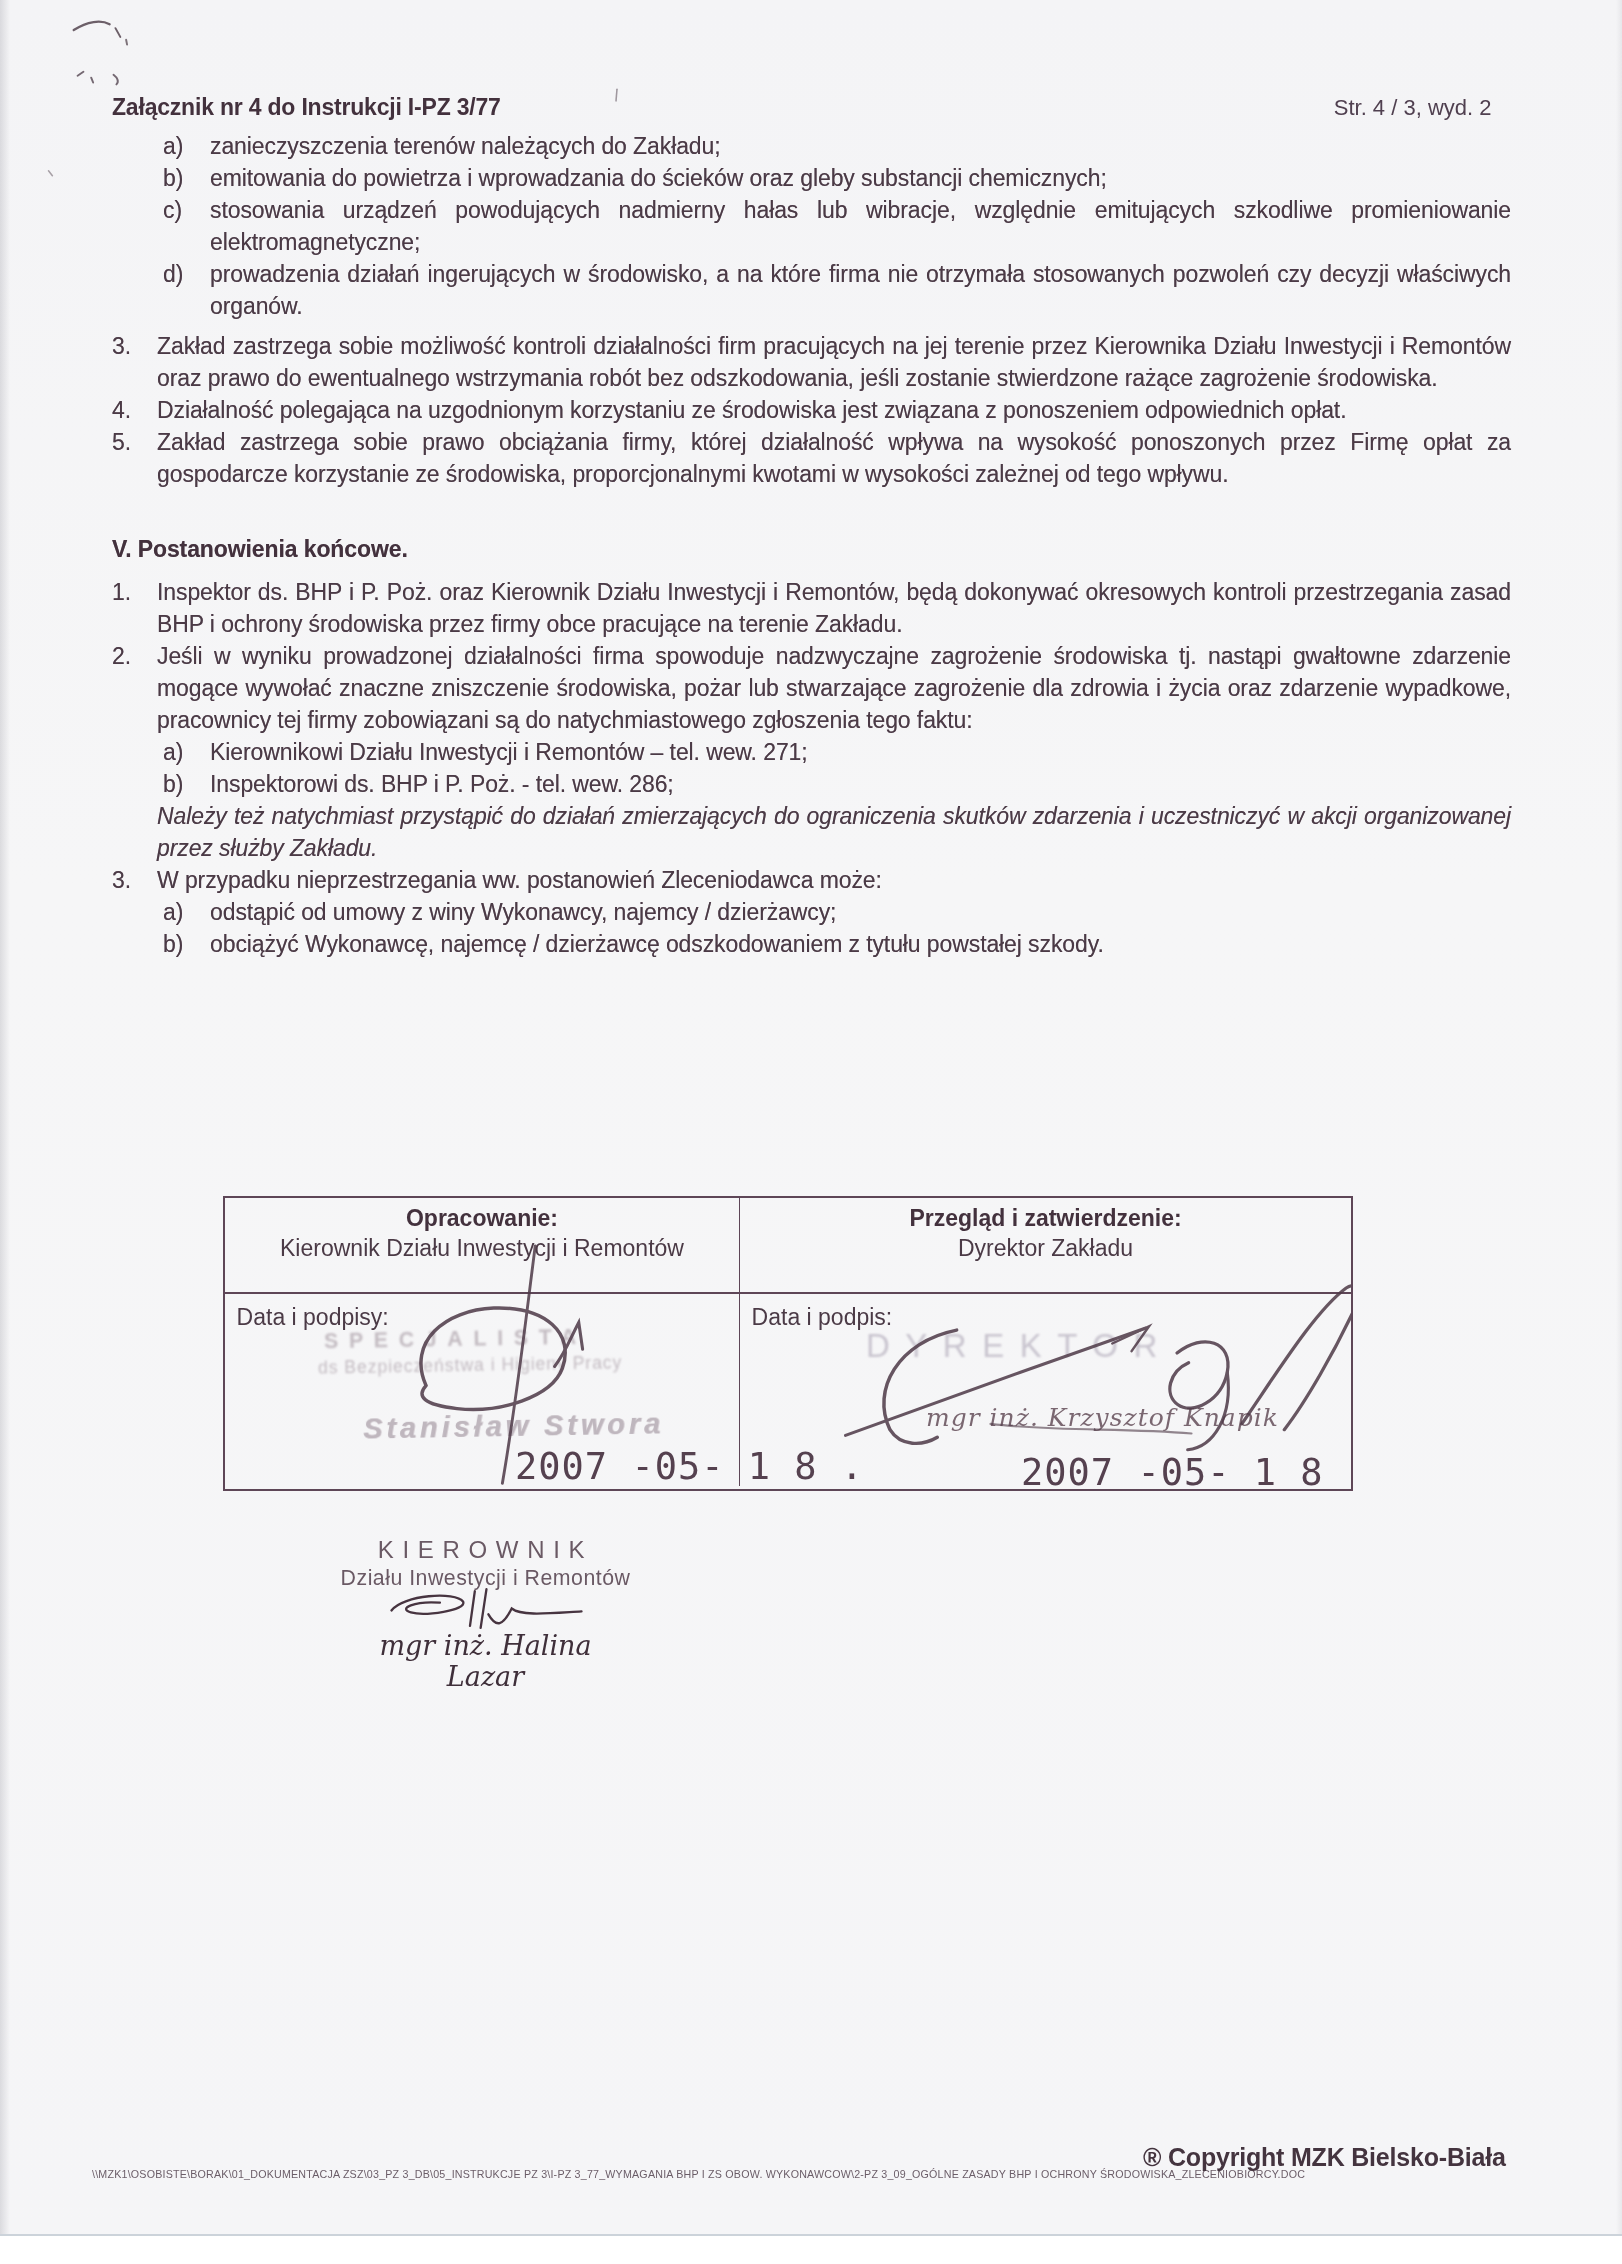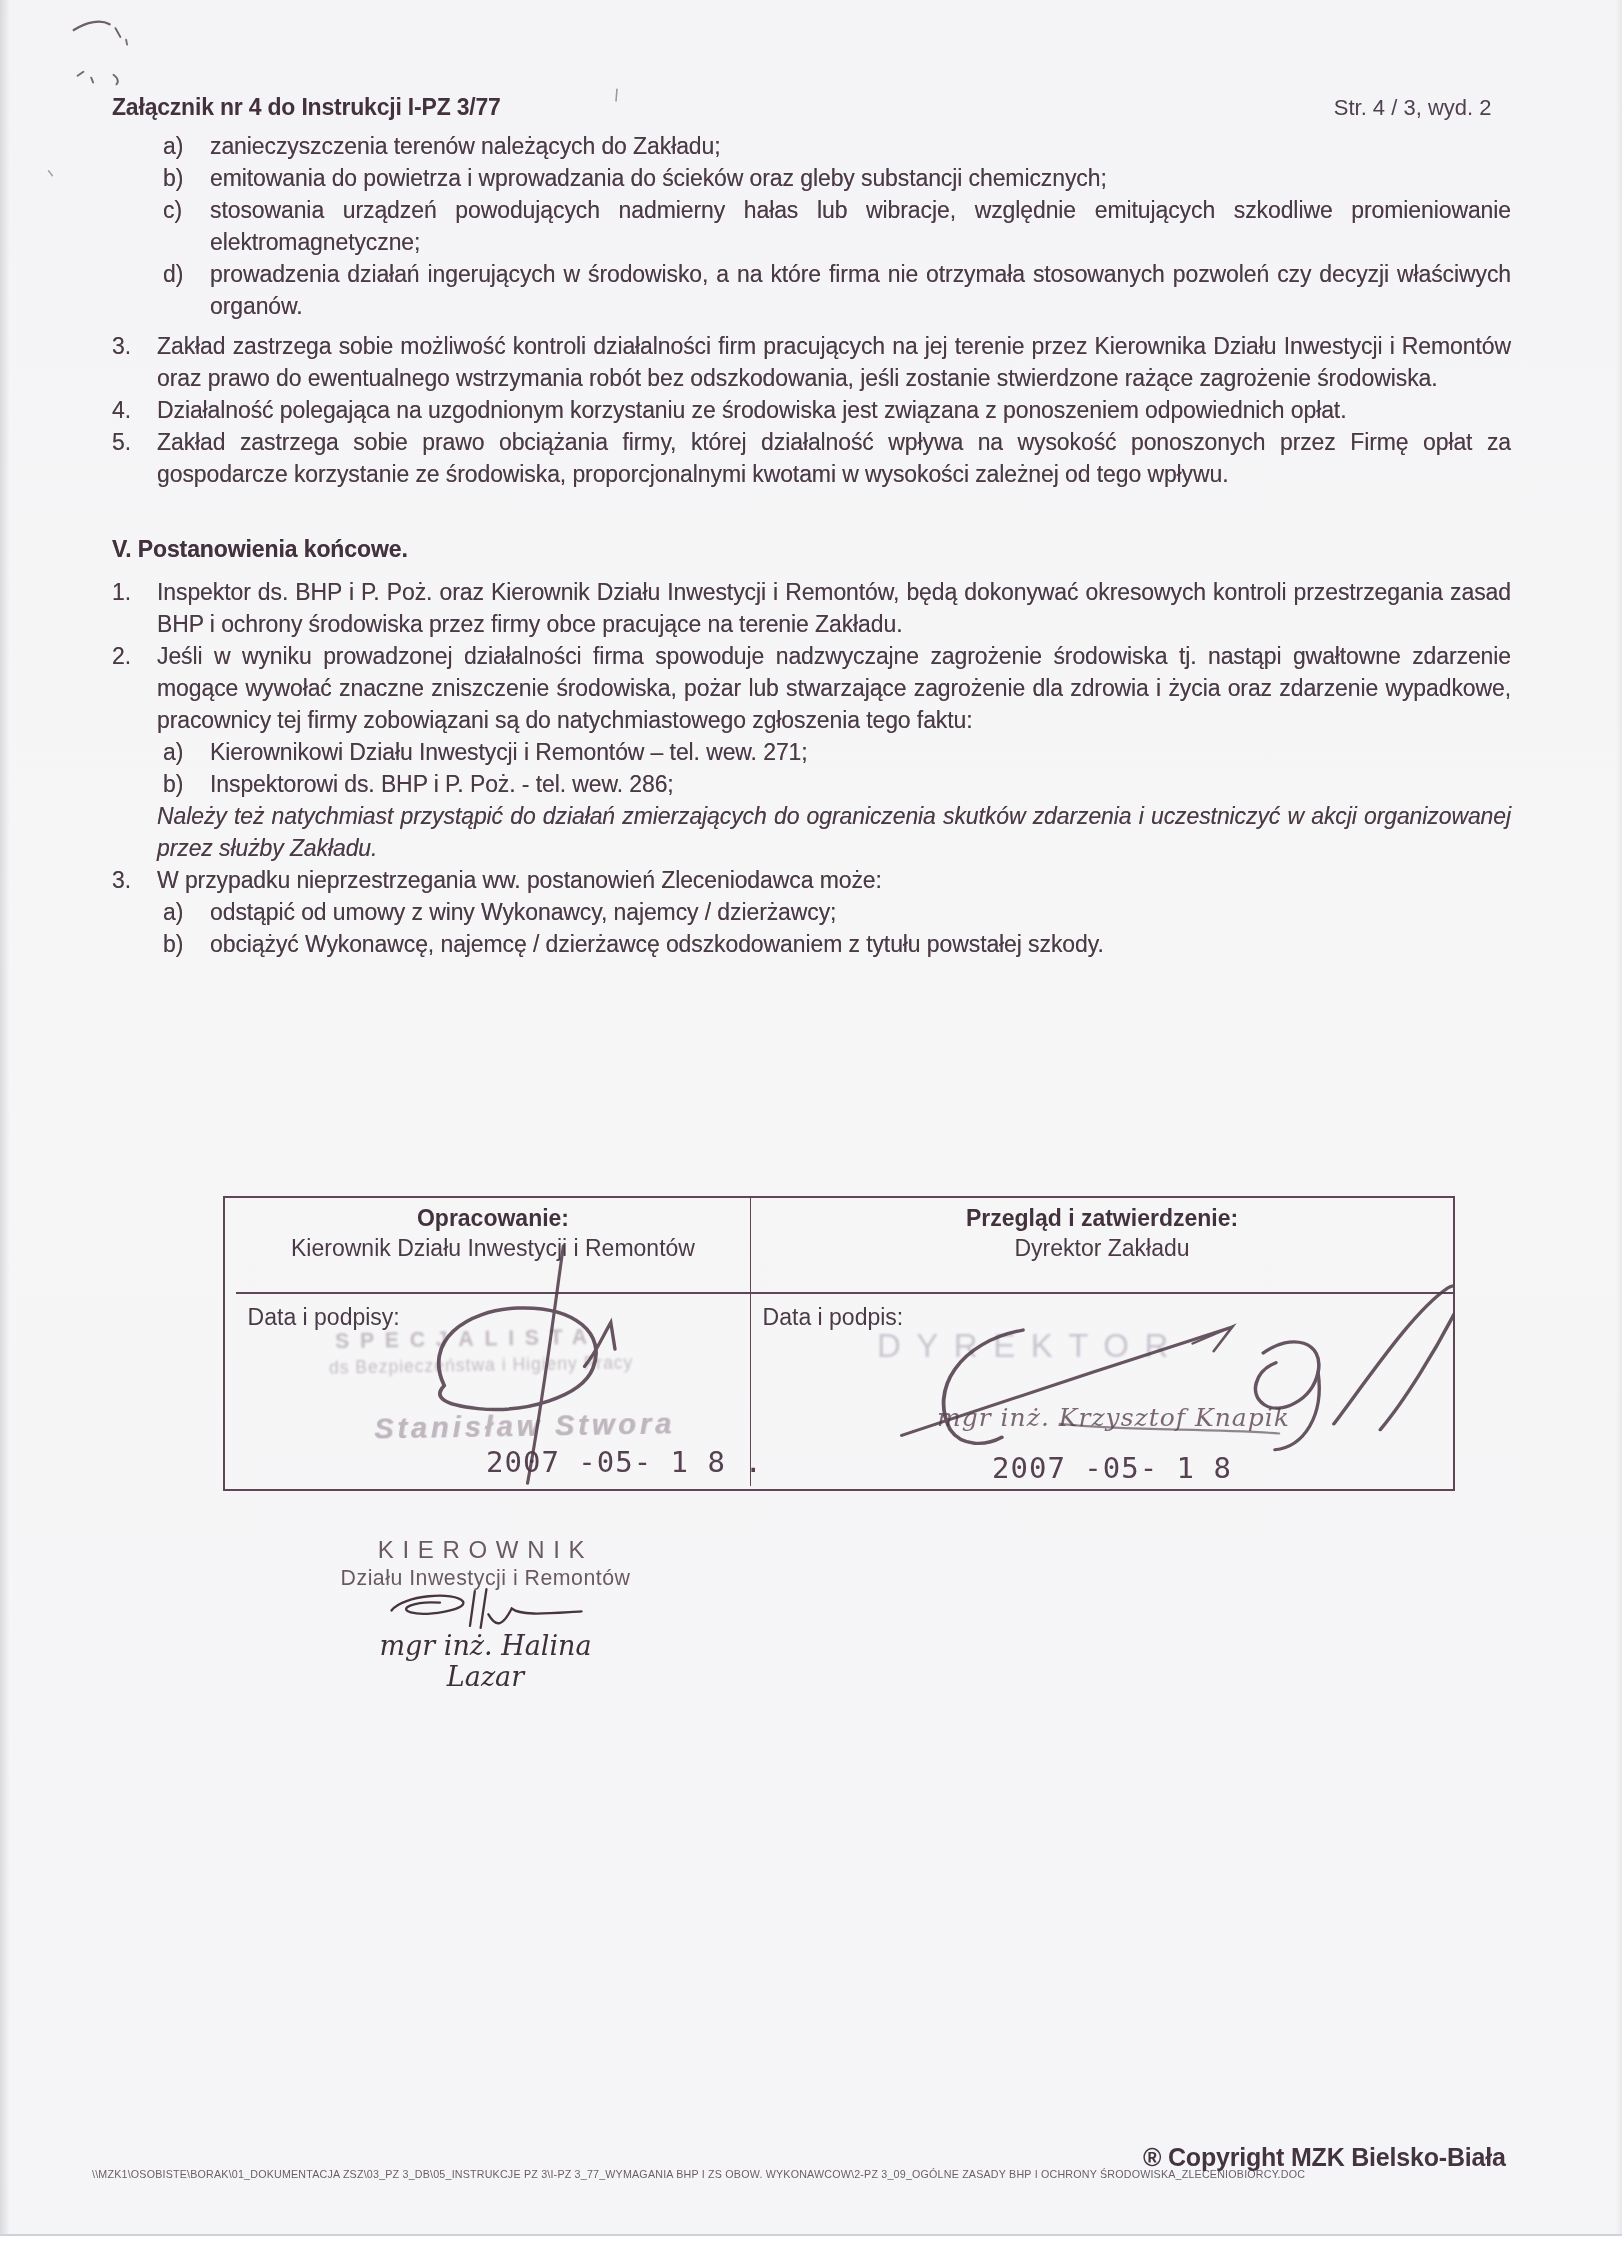--- a/index.html
+++ b/index.html
@@ -41,24 +41,23 @@
   .item { position:relative; padding-left:45px; }
   .item > .lbl { position:absolute; left:0; top:0; }
   .sub { position:relative; padding-left:98px; }
   .sub > .lbl { position:absolute; left:51px; top:0; }
   .num-list { margin-top:7.8px; }
   .cont { padding-left:45px;font-style:italic; }
   .sec-title { font-weight:bold; color:#43313d; margin-top:43px; margin-bottom:11.6px; font-size:23px; }
 
   
   .sign-table {
-    position:absolute; left:223px; top:1196px; width:1232px; height:295px;
+    position:absolute; left:223px; top:1196px; width:1130px; height:295px;
     box-sizing:border-box; border:2.9px solid #5e4657;
     font-size:23px;
-    padding-left:11px;
   }
   .t-row { display:grid; grid-template-columns:515px 1fr; }
   .t-head { border-bottom:2.9px solid #5e4657; height:94px; }
   .t-sig  { height:192px; }
   .cell { position:relative; box-sizing:border-box; }
   .cell-l { border-right:1.9px solid #5e4657; }
   .head-cell { text-align:center; padding-top:4.9px; line-height:30px; }
   .head-title { font-weight:bold; color:#43313d; }
   .sig-label { position:absolute; left:11.6px; top:9.7px; }
 
@@ -73,22 +72,23 @@
     letter-spacing:1px; color:#9a8c96; opacity:.55; filter:blur(1px);
     transform:rotate(-1deg);
   }
   .stamp-stwora {
     position:absolute; left:138px; top:116px; font-size:29px; font-weight:bold;
     font-style:italic; letter-spacing:3.9px; color:#938490; opacity:.55;
     filter:blur(0.7px); text-shadow:1px 0 0 #c2b7bf; transform:rotate(-1deg);
   }
   .date-stamp {
     font-family:"DejaVu Sans Mono", monospace;
-    font-size:29px; color:#55414f; letter-spacing:1px; filter:blur(0.3px);
+    font-size:37px; color:#55414f; letter-spacing:1px; filter:blur(0.3px);
     white-space:pre;
+    margin-left:40px;
   }
   .date-l { position:absolute; left:250px; top:151px; }
   .date-r { position:absolute; left:241px; top:157px; }
 
   
   .stamp-dyrektor {
     position:absolute; left:126px; top:33px; font-size:33px;
     letter-spacing:15.5px; color:#a49cae; opacity:.55; filter:blur(1.1px);
   }
   .stamp-knapik {

